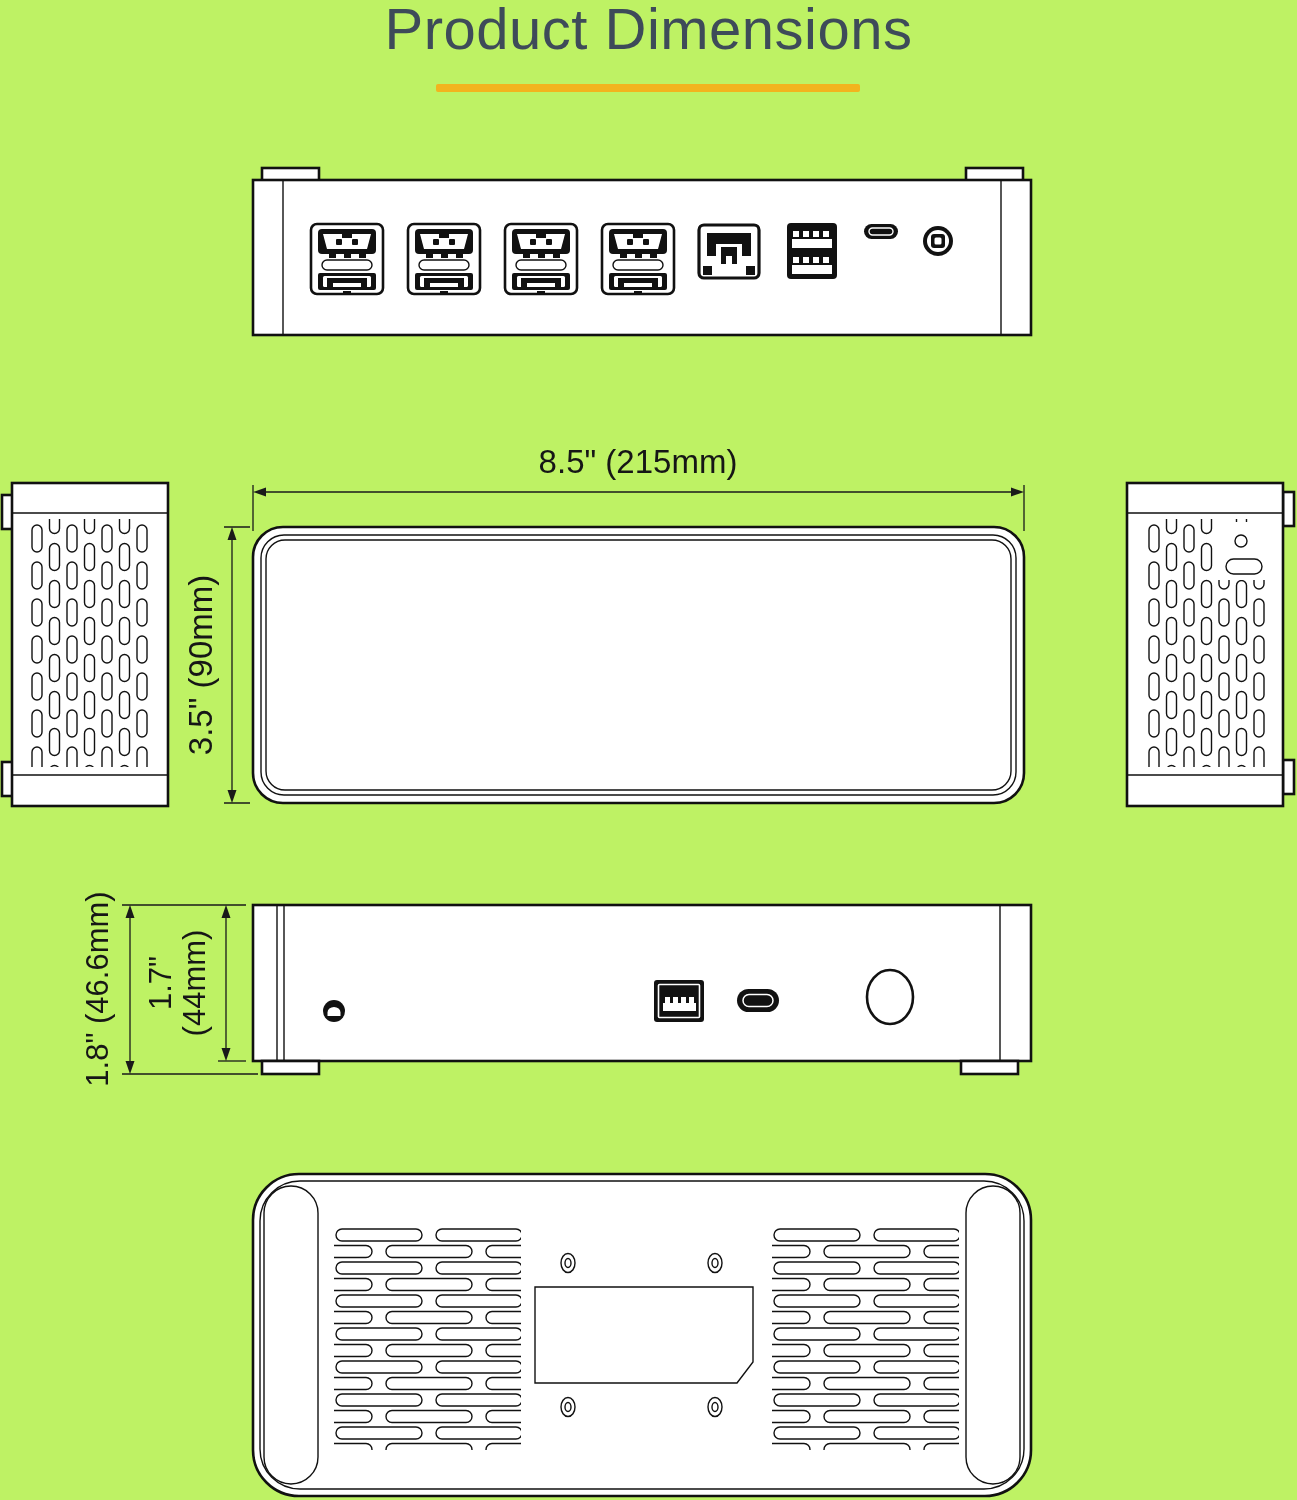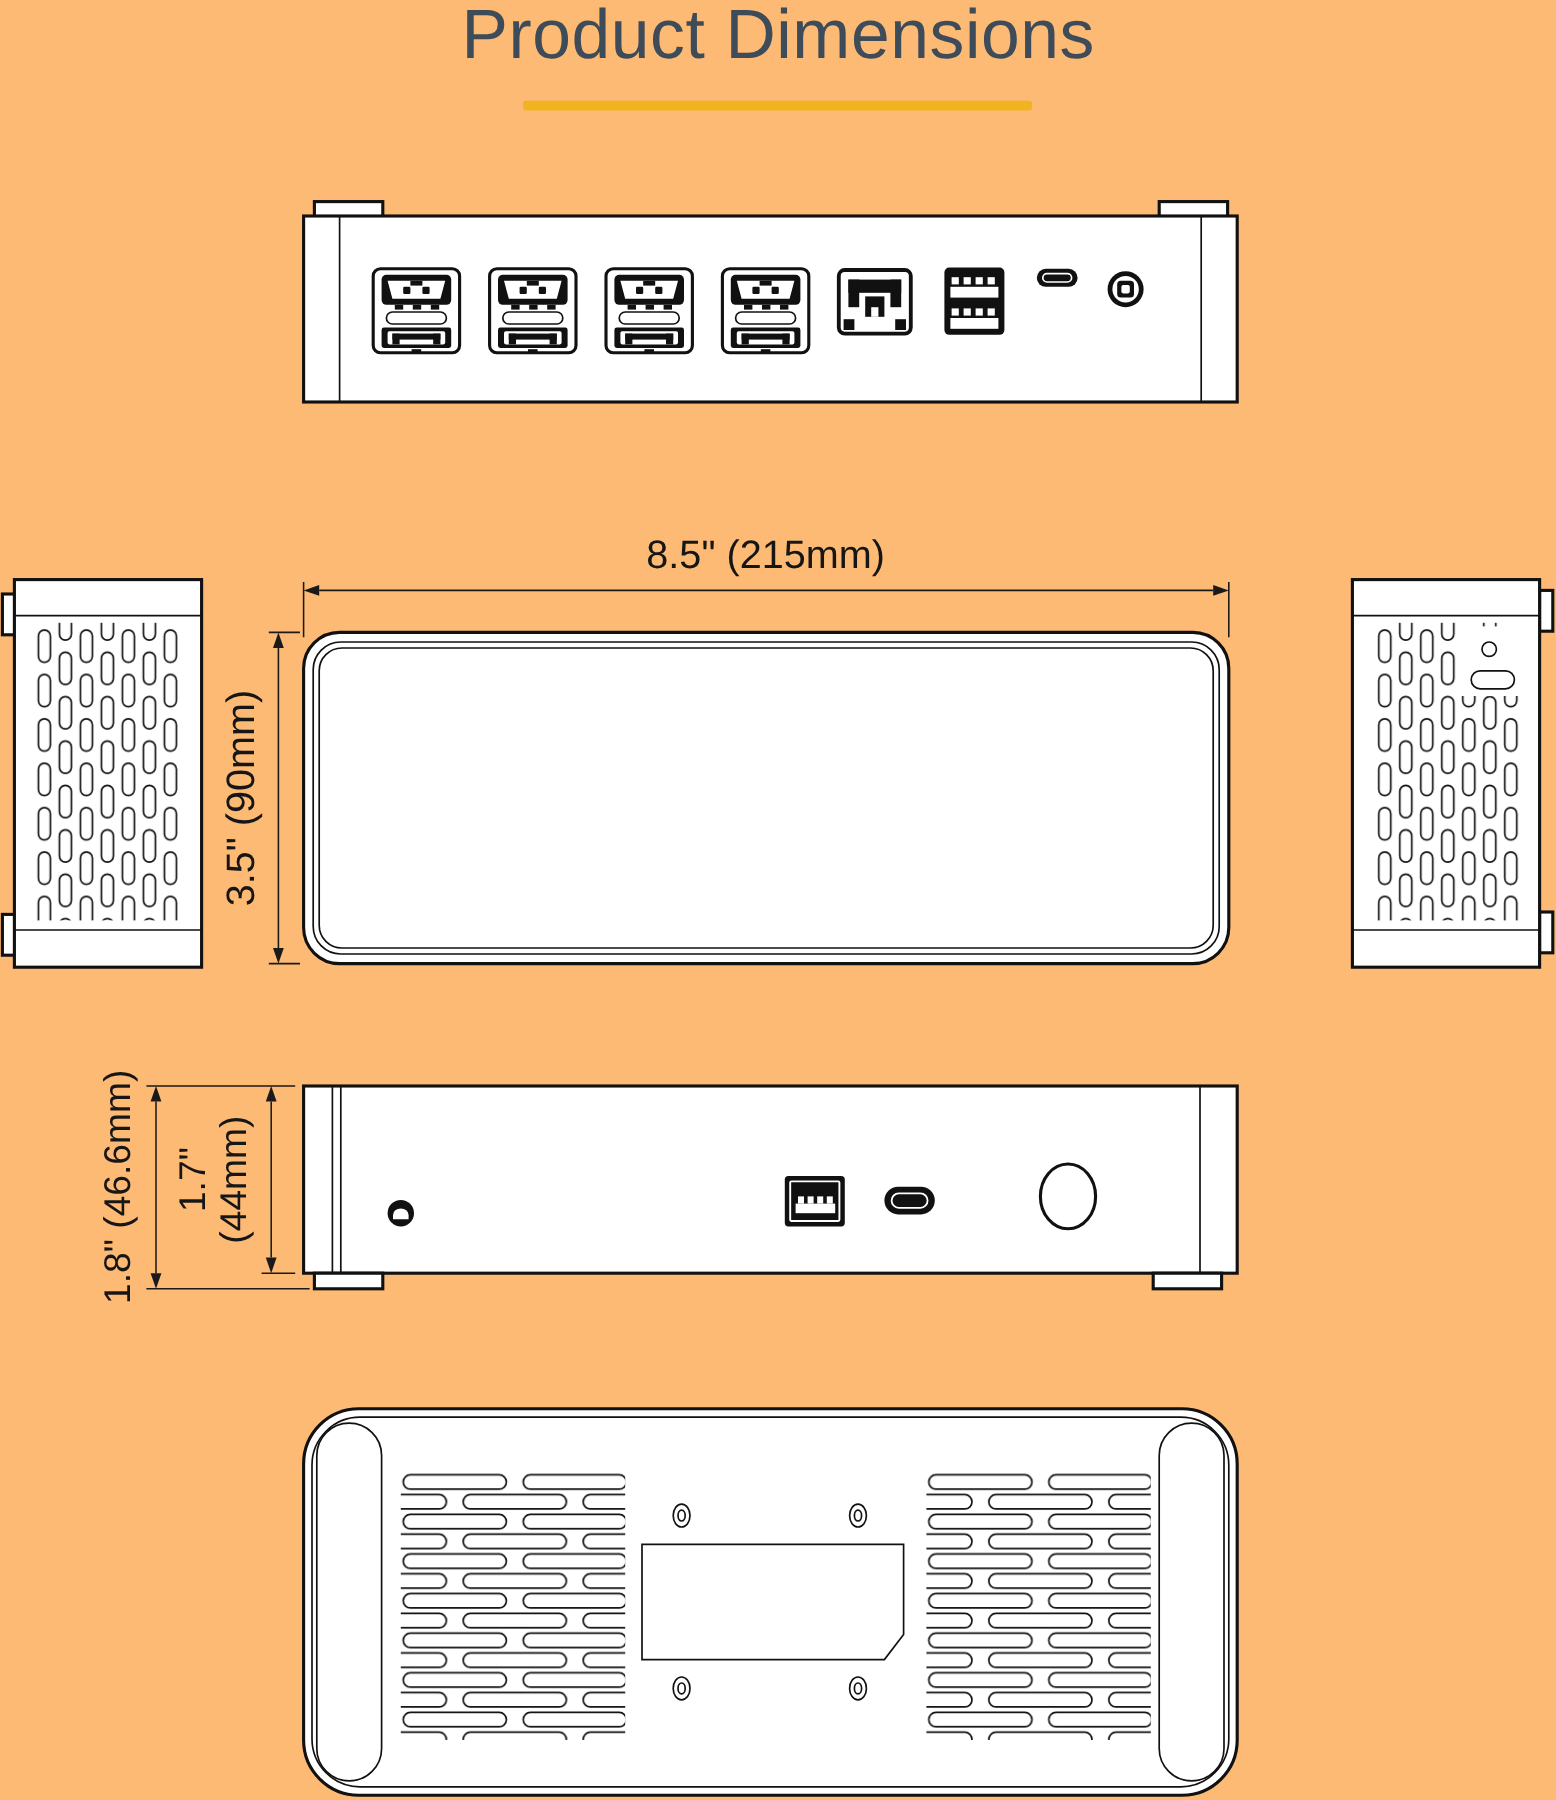--- a/index.html
+++ b/index.html
@@ -1,20 +1,20 @@
 <!DOCTYPE html>
 <html><head>
 <meta charset="utf-8">
 <style>
   html,body{margin:0;padding:0;background:#ffffff;}
   .canvas{
     position:relative;
     width:1297px;height:1500px;
     margin:0 auto;
-    background:#fdba74;
+    background:#bef264;
     font-family:"Liberation Sans","DejaVu Sans",sans-serif;
     overflow:hidden;
   }
   .page-title{
     position:absolute;top:-6px;left:0;width:100%;
     text-align:center;
     font-size:58px;line-height:70px;
     font-weight:300;letter-spacing:0.5px;
     color:#3e4b59;margin:0;
   }

